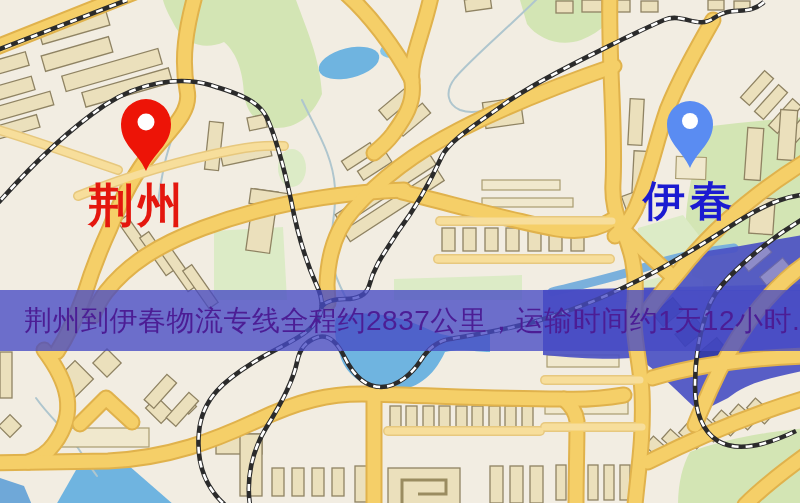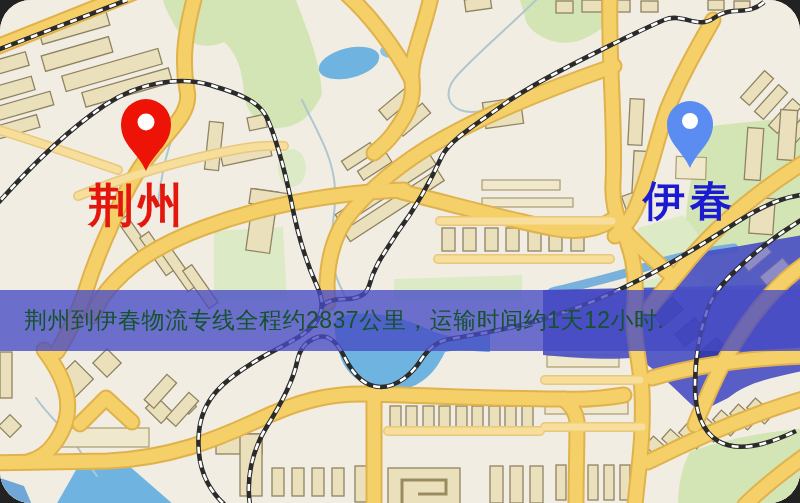--- a/index.html
+++ b/index.html
@@ -1,17 +1,17 @@
 <!DOCTYPE html>
 <html><head>
 <meta charset="utf-8">
 <style>
   html,body{margin:0;padding:0;background:#222;}
   .screen{position:relative;width:800px;height:503px;overflow:hidden;background:#f2ede2;
-          font-family:"Liberation Sans","DejaVu Sans",sans-serif;border-radius:31px;}
+          font-family:"Liberation Sans","DejaVu Sans",sans-serif;}
   svg{display:block}
   
   .cas{fill:none;stroke:#e0b24c;stroke-width:17;stroke-linecap:round;stroke-linejoin:round}
   .rd {fill:none;stroke:#f5cf68;stroke-width:13;stroke-linecap:round;stroke-linejoin:round}
   .casm{fill:none;stroke:#e7c87e;stroke-width:10;stroke-linecap:round;stroke-linejoin:round}
   .rdm {fill:none;stroke:#f7de9b;stroke-width:7;stroke-linecap:round;stroke-linejoin:round}
   
   .rwb{fill:none;stroke:#2b2b2b;stroke-width:4.6;stroke-linecap:butt}
   .rww{fill:none;stroke:#ffffff;stroke-width:2.6;stroke-dasharray:7 7}
   
@@ -22,21 +22,21 @@
   .wat{fill:#6fb4e0}
   .stream{fill:none;stroke:#afc6ce;stroke-width:2;stroke-linecap:round}
   .purp{fill:#4b51c3;fill-opacity:.92}
   .tint{fill:#353da8;stroke:#2a3195;stroke-width:1.2}
   .tint2{fill:#8e8cc8;stroke:#6a68a8;stroke-width:1.2}
   .pinhole{fill:#ffffff}
   .citylabel{font-weight:600;}
   .banner{position:absolute;left:0;top:290px;width:800px;height:61px;
           background:rgba(70,74,196,0.78);display:flex;align-items:center;
           box-sizing:border-box;padding-left:24px;}
-  .banner span{color:#14532d;font-size:23px;letter-spacing:0.5px;white-space:nowrap;}
+  .banner span{color:#4c1d95;font-size:28px;letter-spacing:0.5px;white-space:nowrap;}
 </style>
 </head>
 <body>
 
 <div class="screen">
   <svg width="800" height="503" viewBox="0 0 800 503">
     <defs>
       <path id="r1" d="M-16,52 L150,-14"></path>
       <path id="r2" d="M196,-8 C186,28 181,58 187,90 C192,112 170,130 152,152 C135,172 121,200 110,228 C99,252 92,270 85,293 C78,312 68,335 57,352"></path>
       <path id="r3" d="M44,350 C68,382 78,412 54,444 C47,454 38,459 28,462"></path>

